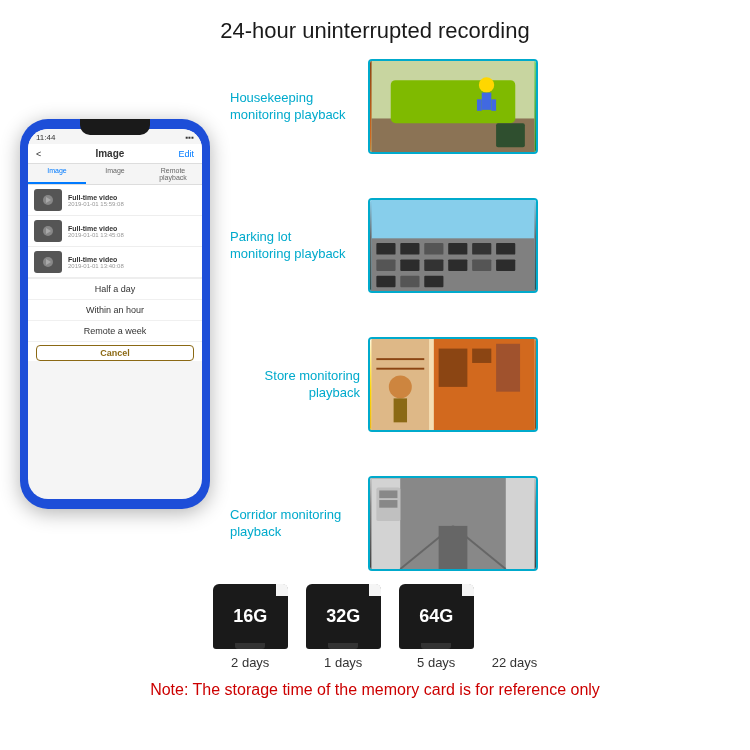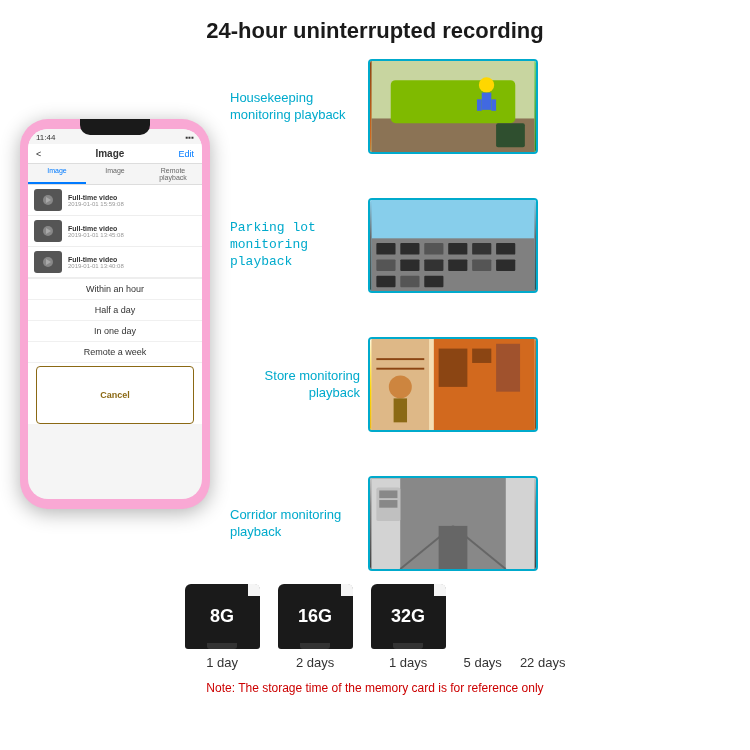--- a/index.html
+++ b/index.html
@@ -10,21 +10,21 @@
       font-family: Arial, sans-serif;
       overflow: hidden;
       position: relative;
     }
 
     
     .header {
       text-align: center;
       padding: 18px 20px 10px;
       font-size: 22px;
-      font-weight: bold;
+      font-weight: normal;
       color: #1a1a1a;
     }
 
     
     .main-content {
       display: flex;
       flex-direction: row;
       padding: 0 10px;
       gap: 10px;
       height: 520px;
@@ -36,21 +36,21 @@
       flex-shrink: 0;
       display: flex;
       align-items: center;
       justify-content: center;
     }
 
     
     .phone {
       width: 190px;
       height: 390px;
-      background: #f9a8d4;
+      background: #1d4ed8;
       border-radius: 28px;
       padding: 10px 8px;
       position: relative;
       box-shadow: 0 4px 20px rgba(0,0,0,0.3);
     }
 
     .phone-notch {
       width: 70px;
       height: 16px;
       background: #1a1a1a;
@@ -187,21 +187,21 @@
     .dropdown-item {
       text-align: center;
       padding: 5px 0;
       font-size: 9px;
       color: #333;
       border-bottom: 1px solid #f0f0f0;
     }
 
     .dropdown-cancel {
       text-align: center;
-      padding: 23px 0;
+      padding: 2px 0;
       font-size: 9px;
       color: #8B6914;
       font-weight: bold;
       border: 1px solid #8B6914;
       margin: 3px 8px;
       border-radius: 4px;
       background: #fff;
     }
 
     
@@ -324,21 +324,21 @@
     .sd-days {
       font-size: 13px;
       color: #333;
       font-weight: normal;
     }
 
     
     .note-section {
       text-align: center;
       padding: 6px 10px;
-      font-size: 12px;
+      font-size: 16px;
       color: #cc0000;
     }
   </style>
 </head>
 <body>
 
 <div class="header">24-hour uninterrupted recording</div>
 
 <div class="main-content">
 
@@ -392,23 +392,22 @@
                 <div class="play-icon"></div>
               </div>
           </div>
           <div class="video-info">
             <div class="video-title">Full-time video</div>
             <div class="video-date">2019-01-01 13:40:08</div>
           </div>
         </div>
 
         <div class="phone-dropdown">
+          <div class="dropdown-item">Half a day</div>
           <div class="dropdown-item">Within an hour</div>
-          <div class="dropdown-item">Half a day</div>
-          <div class="dropdown-item">In one day</div>
           <div class="dropdown-item">Remote a week</div>
           <div class="dropdown-cancel">Cancel</div>
         </div>
       </div>
     </div>
   </div>
 
   <div class="monitoring-section">
 
     <div class="monitoring-item">
@@ -428,21 +427,21 @@
             <rect x="110" y="40" width="5" height="12" fill="#4169E1"></rect>
             <rect x="125" y="40" width="5" height="12" fill="#4169E1"></rect>
             <rect x="130" y="65" width="30" height="25" fill="#2F4F2F" rx="2"></rect>
           </svg>
         </div>
       </div>
     </div>
 
     <div class="monitoring-item">
       <div class="monitoring-label">
-        <span style="white-space: pre-line; display: block; font-family: Liberation Mono, monospace;">Parking lot
+        <span style="white-space: pre-line; display: block;">Parking lot
 monitoring playback</span>
       </div>
       <div class="monitoring-image">
         <div class="img-parking">
           <svg width="100%" height="100%" viewBox="0 0 170 95" xmlns="http://www.w3.org/2000/svg">
             <rect width="170" height="95" fill="#87CEEB"></rect>
             <rect x="0" y="40" width="170" height="55" fill="#808080"></rect>
             <rect x="5" y="45" width="20" height="12" fill="#2c2c2c" rx="1"></rect>
             <rect x="30" y="45" width="20" height="12" fill="#2c2c2c" rx="1"></rect>
             <rect x="55" y="45" width="20" height="12" fill="#555" rx="1"></rect>
@@ -508,45 +507,42 @@
           </svg>
         </div>
       </div>
     </div>
 
   </div>
 </div>
 
 <div class="storage-section">
 
-  <div class="storage-card">
-    <div class="sd-card">
-      <div class="sd-notch"></div>
-      <span class="sd-label">8G</span>
-    </div>
-    <span class="sd-days">1 day</span>
-  </div>
 
   <div class="storage-card">
     <div class="sd-card">
       <div class="sd-notch"></div>
       <span class="sd-label">16G</span>
     </div>
     <span class="sd-days">2 days</span>
   </div>
 
   <div class="storage-card">
     <div class="sd-card">
       <div class="sd-notch"></div>
       <span class="sd-label">32G</span>
     </div>
     <span class="sd-days">1 days</span>
   </div>
 
   <div class="storage-card">
+    <div class="sd-card">
+      <div class="sd-notch"></div>
+      <span class="sd-label">64G</span>
+    </div>
     <span class="sd-days">5 days</span>
   </div>
 
   <div class="storage-card">
     <span class="sd-days">22 days</span>
   </div>
 
 </div>
 
 <div class="note-section">

